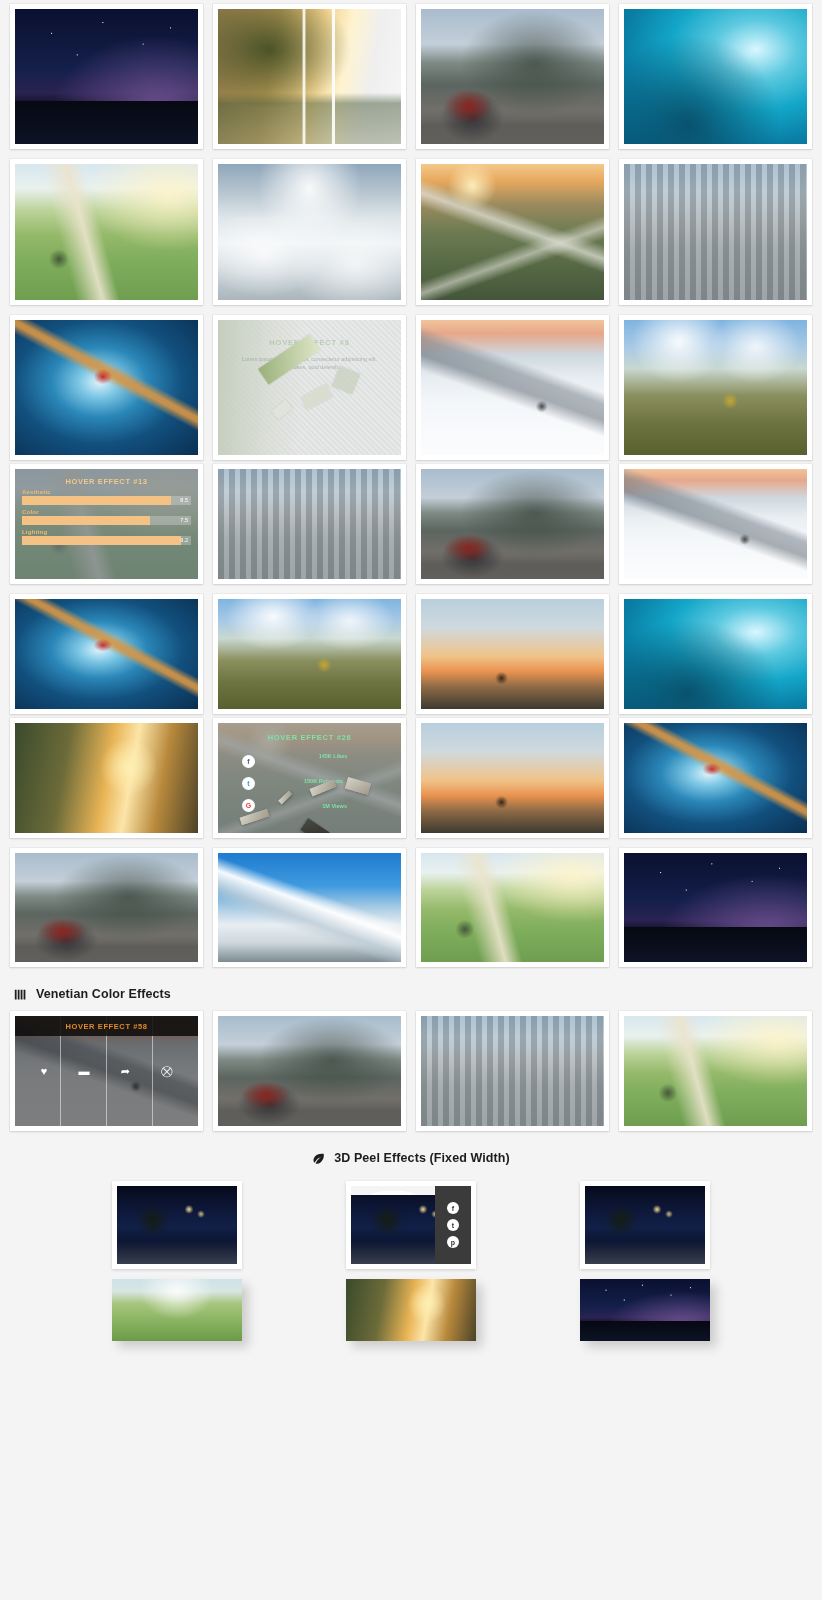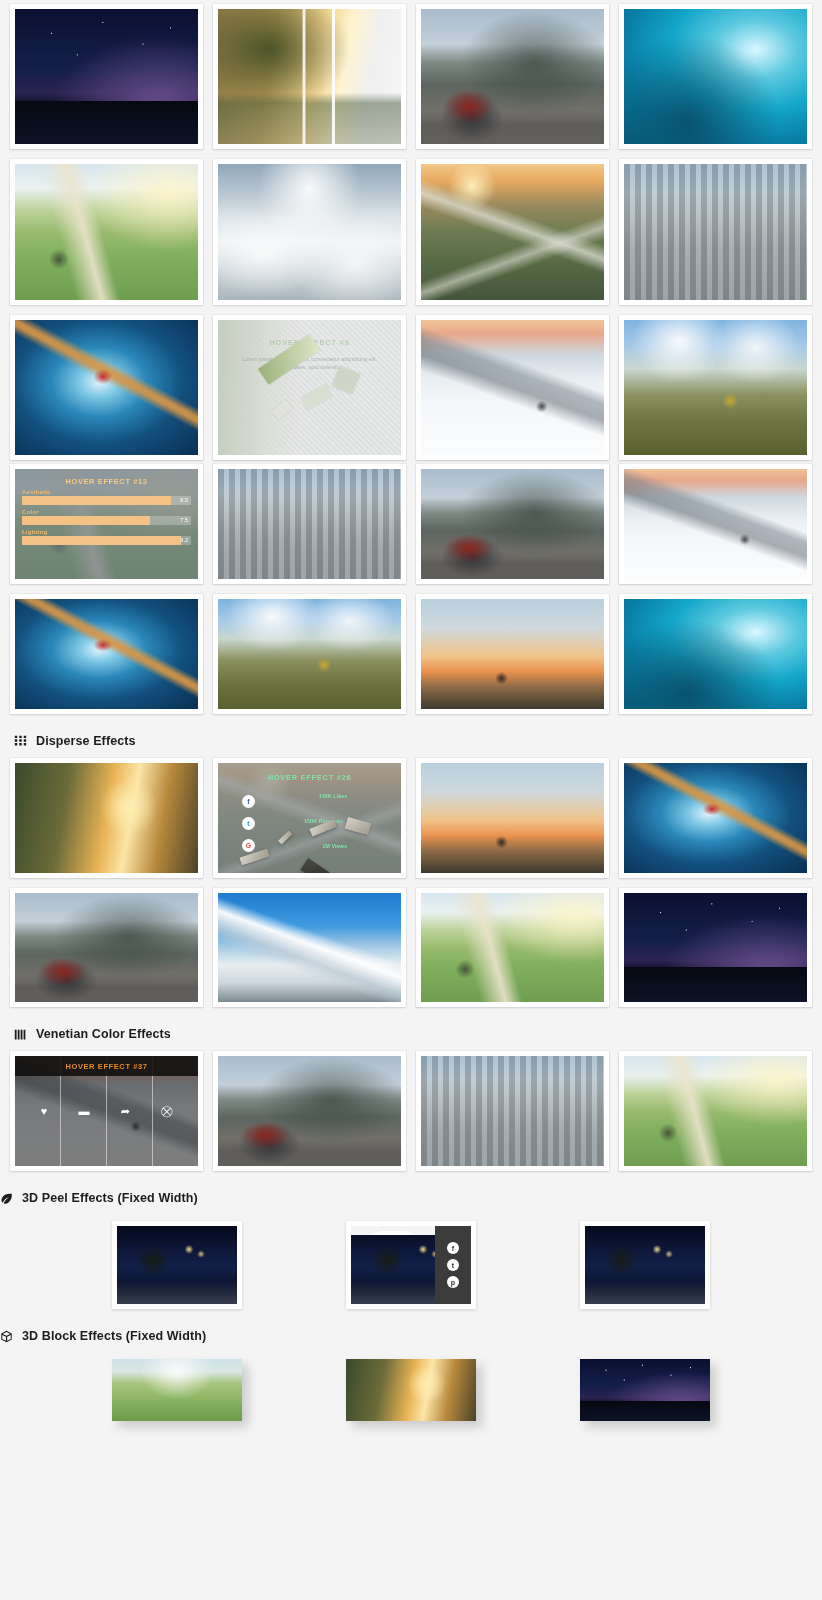--- a/index.html
+++ b/index.html
@@ -13,21 +13,21 @@
 
   
   .sec-head {
     display: flex;
     align-items: center;
     gap: 9px;
     padding: 0 0 0 14px;
     height: 26px;
     margin-top: 14px;
   }
-  .sec-head.center { padding-left: 0; }
+  .sec-head.center { justify-content: center; padding-left: 0; }
   .sec-title {
     font-size: 12.5px;
     font-weight: 700;
     color: #1d1d1d;
     letter-spacing: .1px;
     white-space: nowrap;
   }
   .sec-ico { width: 13px; height: 13px; display: block; color: #1d1d1d; flex: none; }
   .sec-ico svg { display: block; width: 13px; height: 13px; fill: currentColor; }
 
@@ -406,28 +406,20 @@
 
         </div>
       </div>
       <div class="card">
         <div class="thumb h">
           <div class="pic p-wave"></div>
 
         </div>
       </div>
     </div>
-    <div class="sec-head">
-      <span class="sec-ico">
-        <svg viewBox="0 0 16 16">
-          <path d="M1 2h3v3H1V2zm5.5 0h3v3h-3V2zM12 2h3v3h-3V2zM1 6.5h3v3H1v-3zm5.5 0h3v3h-3v-3zm5.5 0h3v3h-3v-3zM1 11h3v3H1v-3zm5.5 0h3v3h-3v-3zm5.5 0h3v3h-3v-3z"></path>
-        </svg>
-      </span>
-      <span class="sec-title">Disperse Effects</span>
-    </div>
     <div class="grid">
       <div class="card">
         <div class="thumb h">
           <div class="pic p-trail"></div>
 
         </div>
       </div>
       <div class="card">
         <div class="thumb h">
           <div class="pic p-road"></div>
@@ -497,21 +489,21 @@
         <div class="thumb h">
           <div class="pic p-ski"></div>
           <div class="ov ov37">
       <div class="blinds">
               <i></i>
               <i></i>
               <i></i>
               <i></i>
             </div>
       <div class="ttlbar">
-        <span class="ttl">HOVER EFFECT #37</span>
+        <span class="ttl">HOVER EFFECT #58</span>
             </div>
       <div class="acts">
               <span>♥</span>
               <span>▬</span>
               <span>➦</span>
               <span>⛒</span>
             </div>
           </div>
         </div>
       </div>
@@ -562,28 +554,20 @@
           </div>
         </div>
       </div>
       <div class="fixed-card">
         <div class="thumb">
           <div class="pic p-palms"></div>
 
         </div>
       </div>
     </div>
-    <div class="sec-head center">
-      <span class="sec-ico">
-        <svg viewBox="0 0 16 16">
-          <path d="M8 1L1.6 4.2v7.6L8 15l6.4-3.2V4.2L8 1zm0 1.6l4.6 2.3L8 7.2 3.4 4.9 8 2.6zM2.8 6l4.6 2.3v5L2.8 11V6zm6 7.3v-5L13.2 6v5l-4.4 2.3z"></path>
-        </svg>
-      </span>
-      <span class="sec-title">3D Block Effects (Fixed Width)</span>
-    </div>
     <div class="fixed-row">
       <div class="block-card">
         <div class="thumb">
           <div class="pic p-meadow"></div>
         </div>
       </div>
       <div class="block-card">
         <div class="thumb">
           <div class="pic p-trail"></div>
         </div>

